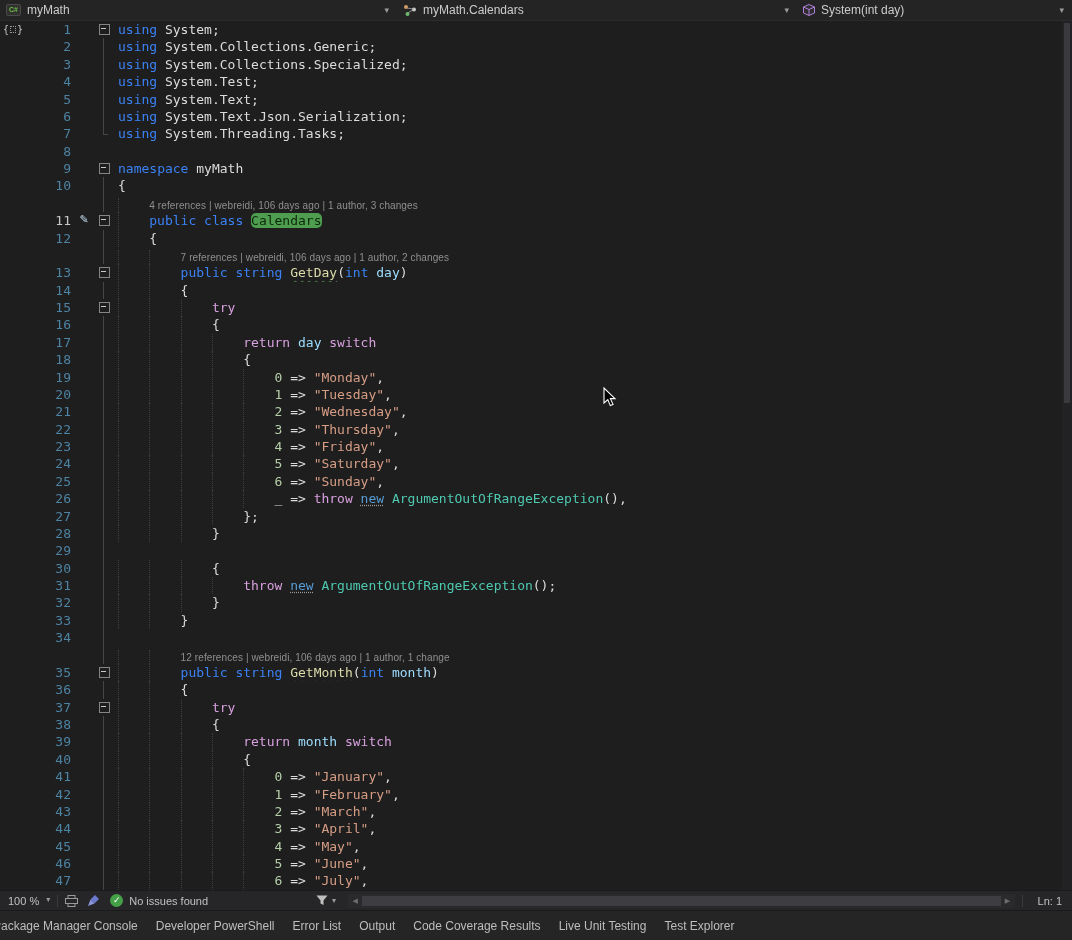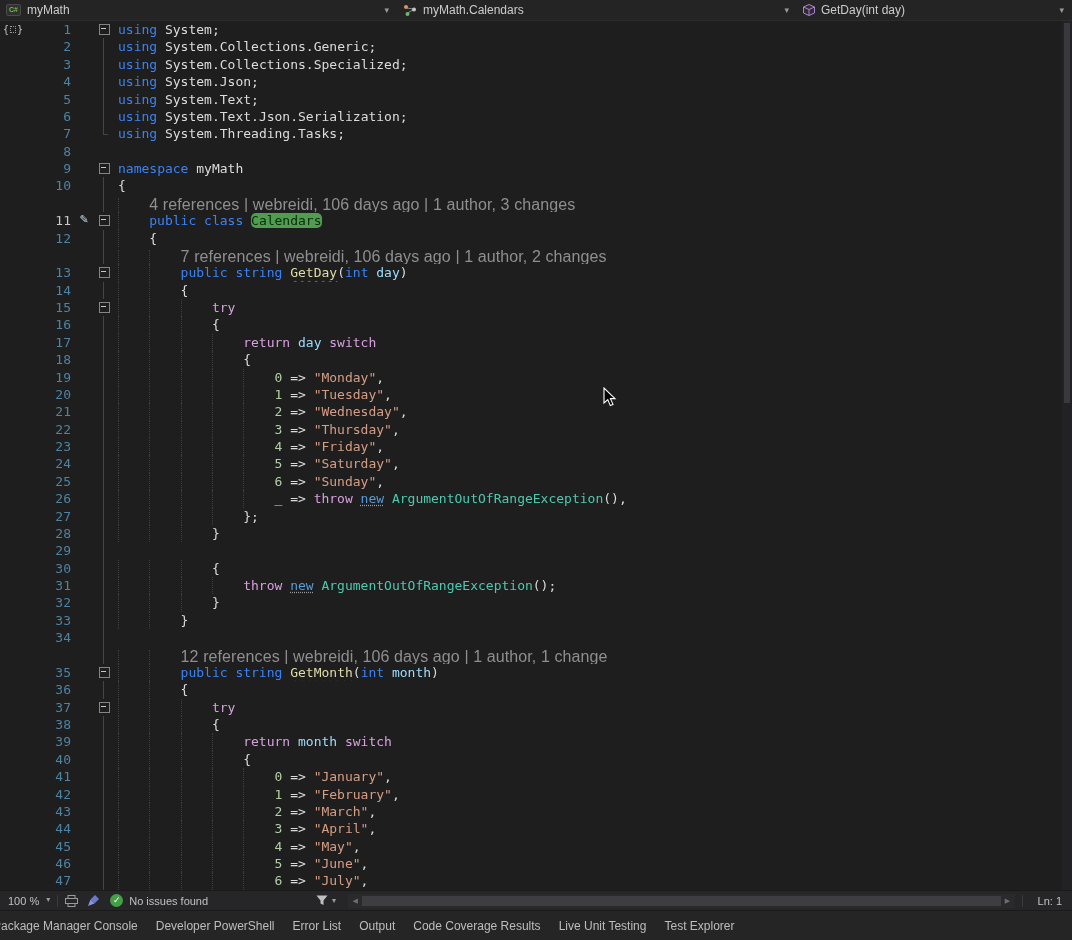--- a/index.html
+++ b/index.html
@@ -39,21 +39,21 @@
   .tk-type{color:#4EC9B0;}
   .tk-str{color:#D69D85;}
   .tk-num{color:#B5CEA8;}
   .tk-meth{color:#DCDCAA;text-decoration:underline wavy rgba(95,160,95,.75);text-decoration-thickness:1px;text-underline-offset:3px;}
   .tk-param{color:#9CDCFE;}
   .tk-pl{color:#DCDCDC;}
   .tk-kwu{color:#569CD6;text-decoration:underline dotted #9a9a9a;text-underline-offset:2px;text-align:center;}
   .tk-hl{background:#4F9E4F;color:#0C280C;border-radius:5px;}
   .lensrow .cell-code{padding-top:3px;line-height:13px;}
   .lensrow .ig{height:14px;}
-  .lens-text{font-family:"Liberation Sans",sans-serif;font-size:16px;color:#8F8F8F;letter-spacing:.1px;margin-top:30px;}
+  .lens-text{font-family:"Liberation Sans",sans-serif;font-size:10px;color:#8F8F8F;letter-spacing:.1px;margin-top:30px;}
   .obr{color:#C0C0C0;font-size:10px;font-family:"DejaVu Sans Mono",monospace;}
   .ogrid{display:inline-block;width:4px;height:5px;margin:0 1px;border:1px dotted #9a9a9a;}
   .vscroll{position:absolute;top:0;right:0;width:10px;height:100%;background:#222225;}
   .vthumb{position:absolute;top:2px;left:2px;right:2px;height:380px;background:#3A3A3E;}
   
   .cursor{position:absolute;left:603px;top:366px;z-index:50;pointer-events:none;}
   
   .statusbar{height:20px;background:#262629;border-top:1px solid #1a1a1a;box-sizing:border-box;display:flex;align-items:center;color:#C1C1C1;font-size:11px;}
   .sb-zoom{margin-left:8px;display:flex;gap:7px;}
   .sb-chev{color:#9a9a9a;font-size:8px;}
@@ -93,31 +93,31 @@
     <span class="nav-label">myMath.Calendars</span>
     <span class="nav-chevron">▾</span>
   </div>
   <div class="nav-sec" style="flex:1">
     <span style="display:flex;">
       <svg width="12" height="12" viewBox="0 0 12 12">
         <polygon points="6,0.5 11.5,3 11.5,9 6,11.5 0.5,9 0.5,3" fill="#2d2d30" stroke="#B180D7"></polygon>
         <path d="M0.5,3 L6,5.5 L11.5,3 M6,5.5 L6,11.5" stroke="#B180D7" fill="none"></path>
       </svg>
     </span>
-    <span class="nav-label">GetDay(int day)</span>
+    <span class="nav-label">System(int day)</span>
     <span class="nav-chevron">▾</span>
   </div>
 </div>
 
 <div class="editor">
   <div class="rows">
       <div class="row"><span class="cell-glyph"><span class="obr">{</span><span class="ogrid"></span><span class="obr">}</span></span><span class="cell-num">1</span><span class="cell-icon"></span><span class="cell-fold fold-box"><span class="fbox"></span></span><span class="cell-code"><span class="tk-kw">using</span><span class="tk-pl"> System;</span></span></div>
       <div class="row"><span class="cell-glyph"></span><span class="cell-num">2</span><span class="cell-icon"></span><span class="cell-fold fold-line"></span><span class="cell-code"><span class="tk-kw">using</span><span class="tk-pl"> System.Collections.Generic;</span></span></div>
       <div class="row"><span class="cell-glyph"></span><span class="cell-num">3</span><span class="cell-icon"></span><span class="cell-fold fold-line"></span><span class="cell-code"><span class="tk-kw">using</span><span class="tk-pl"> System.Collections.Specialized;</span></span></div>
-      <div class="row"><span class="cell-glyph"></span><span class="cell-num">4</span><span class="cell-icon"></span><span class="cell-fold fold-line"></span><span class="cell-code"><span class="tk-kw">using</span><span class="tk-pl"> System.Json;</span></span></div>
+      <div class="row"><span class="cell-glyph"></span><span class="cell-num">4</span><span class="cell-icon"></span><span class="cell-fold fold-line"></span><span class="cell-code"><span class="tk-kw">using</span><span class="tk-pl"> System.Test;</span></span></div>
       <div class="row"><span class="cell-glyph"></span><span class="cell-num">5</span><span class="cell-icon"></span><span class="cell-fold fold-line"></span><span class="cell-code"><span class="tk-kw">using</span><span class="tk-pl"> System.Text;</span></span></div>
       <div class="row"><span class="cell-glyph"></span><span class="cell-num">6</span><span class="cell-icon"></span><span class="cell-fold fold-line"></span><span class="cell-code"><span class="tk-kw">using</span><span class="tk-pl"> System.Text.Json.Serialization;</span></span></div>
       <div class="row"><span class="cell-glyph"></span><span class="cell-num">7</span><span class="cell-icon"></span><span class="cell-fold fold-corner"></span><span class="cell-code"><span class="tk-kw">using</span><span class="tk-pl"> System.Threading.Tasks;</span></span></div>
       <div class="row"><span class="cell-glyph"></span><span class="cell-num">8</span><span class="cell-icon"></span><span class="cell-fold fold-none"></span><span class="cell-code"></span></div>
       <div class="row"><span class="cell-glyph"></span><span class="cell-num">9</span><span class="cell-icon"></span><span class="cell-fold fold-box"><span class="fbox"></span></span><span class="cell-code"><span class="tk-kw">namespace</span><span class="tk-pl"> myMath</span></span></div>
       <div class="row"><span class="cell-glyph"></span><span class="cell-num">10</span><span class="cell-icon"></span><span class="cell-fold fold-line"></span><span class="cell-code"><span class="tk-pl">{</span></span></div>
       <div class="row lensrow"><span class="cell-glyph"></span><span class="cell-num"></span><span class="cell-icon"></span><span class="cell-fold fold-line"></span><span class="cell-code"><span class="ig"></span><span class="lens-text">4 references | webreidi, 106 days ago | 1 author, 3 changes</span></span></div>
       <div class="row"><span class="cell-glyph"></span><span class="cell-num active">11</span><span class="cell-icon"><span class="pencil">✎</span></span><span class="cell-fold fold-box"><span class="fbox"></span></span><span class="cell-code"><span class="ig"></span><span class="tk-kw">public</span><span class="tk-pl"> </span><span class="tk-kw">class</span><span class="tk-pl"> </span><span class="tk-hl">Calendars</span></span></div>
       <div class="row"><span class="cell-glyph"></span><span class="cell-num">12</span><span class="cell-icon"></span><span class="cell-fold fold-line"></span><span class="cell-code"><span class="ig"></span><span class="tk-pl">{</span></span></div>
       <div class="row lensrow"><span class="cell-glyph"></span><span class="cell-num"></span><span class="cell-icon"></span><span class="cell-fold fold-line"></span><span class="cell-code"><span class="ig"></span><span class="ig"></span><span class="lens-text">7 references | webreidi, 106 days ago | 1 author, 2 changes</span></span></div>

